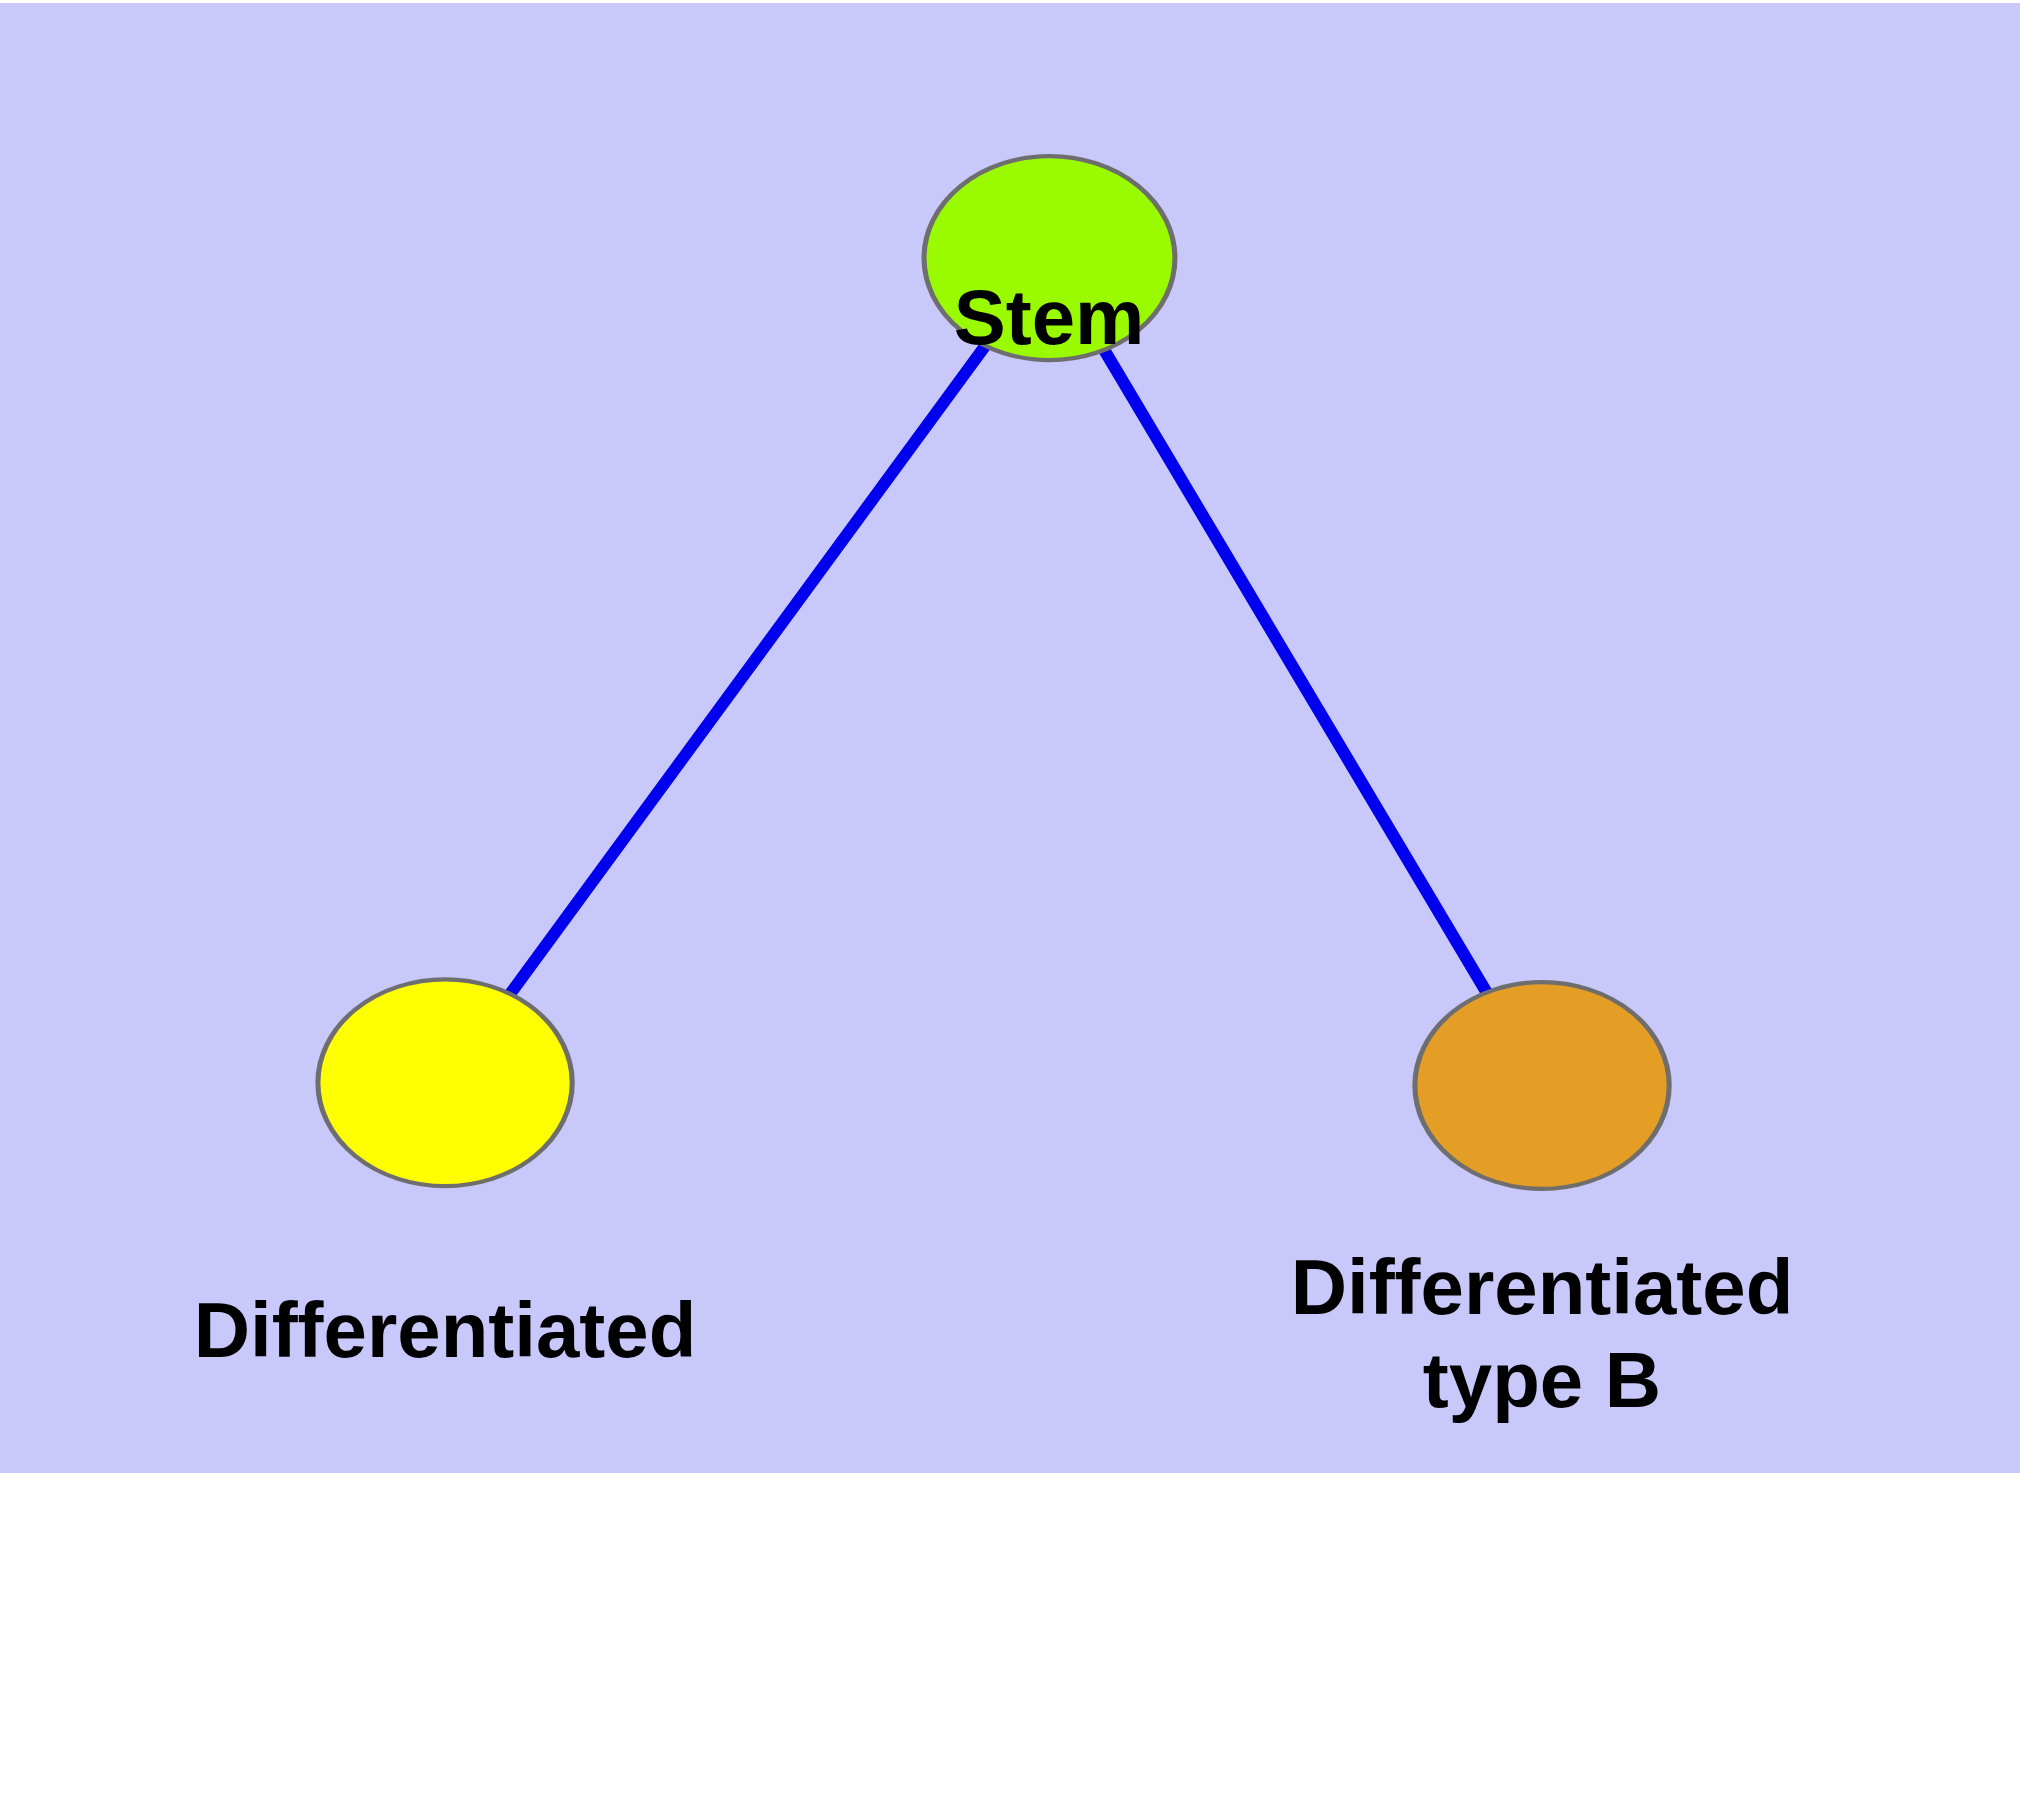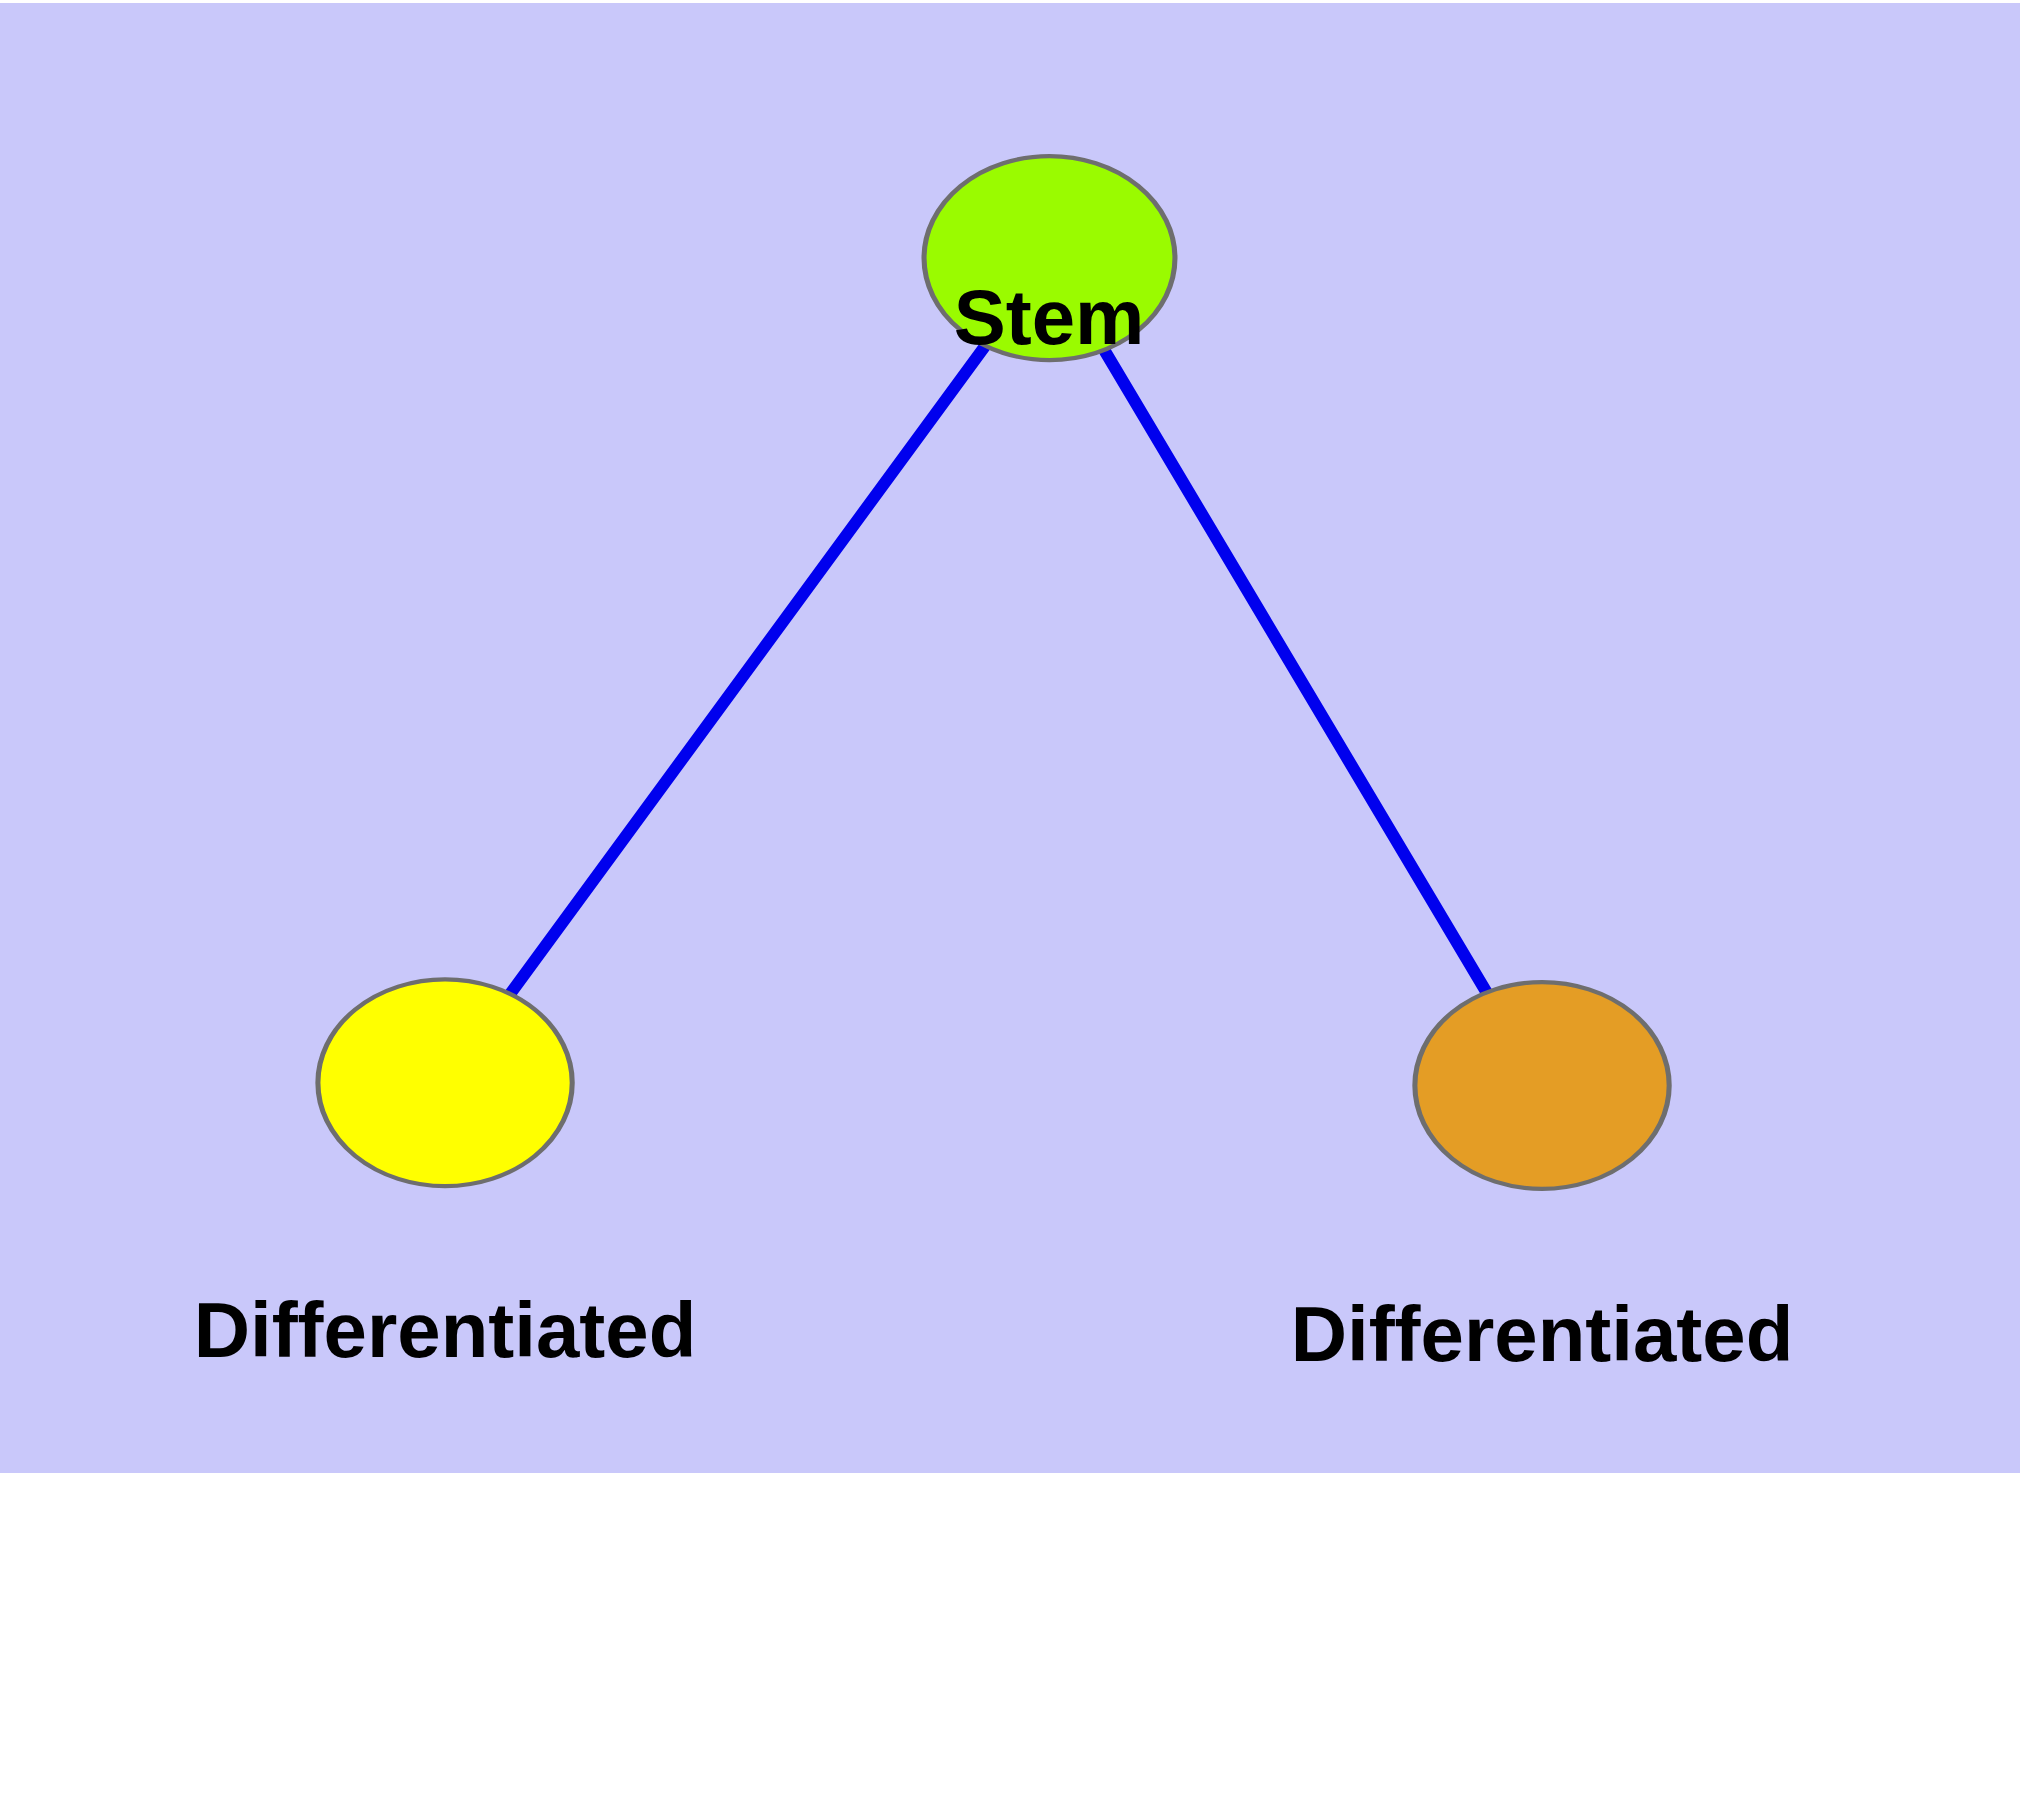--- a/index.html
+++ b/index.html
@@ -63,16 +63,17 @@
   <div class="node-label" style="left: 1049px; top: 314px; color: rgb(0, 0, 0);">
     <span class="label-line">Stem</span>
   </div>
 
   <div class="node-label" style="left: 445px; top: 1327px; color: rgb(0, 0, 0);">
     <span class="label-line">Differentiated</span>
   </div>
 
   <div class="node-label" style="left: 1542px; top: 1331px; color: rgb(0, 0, 0);">
     <span class="label-line">Differentiated</span>
+    <span class="label-line">type B</span>
   </div>
 
 </div>
 
 
 </body></html>

